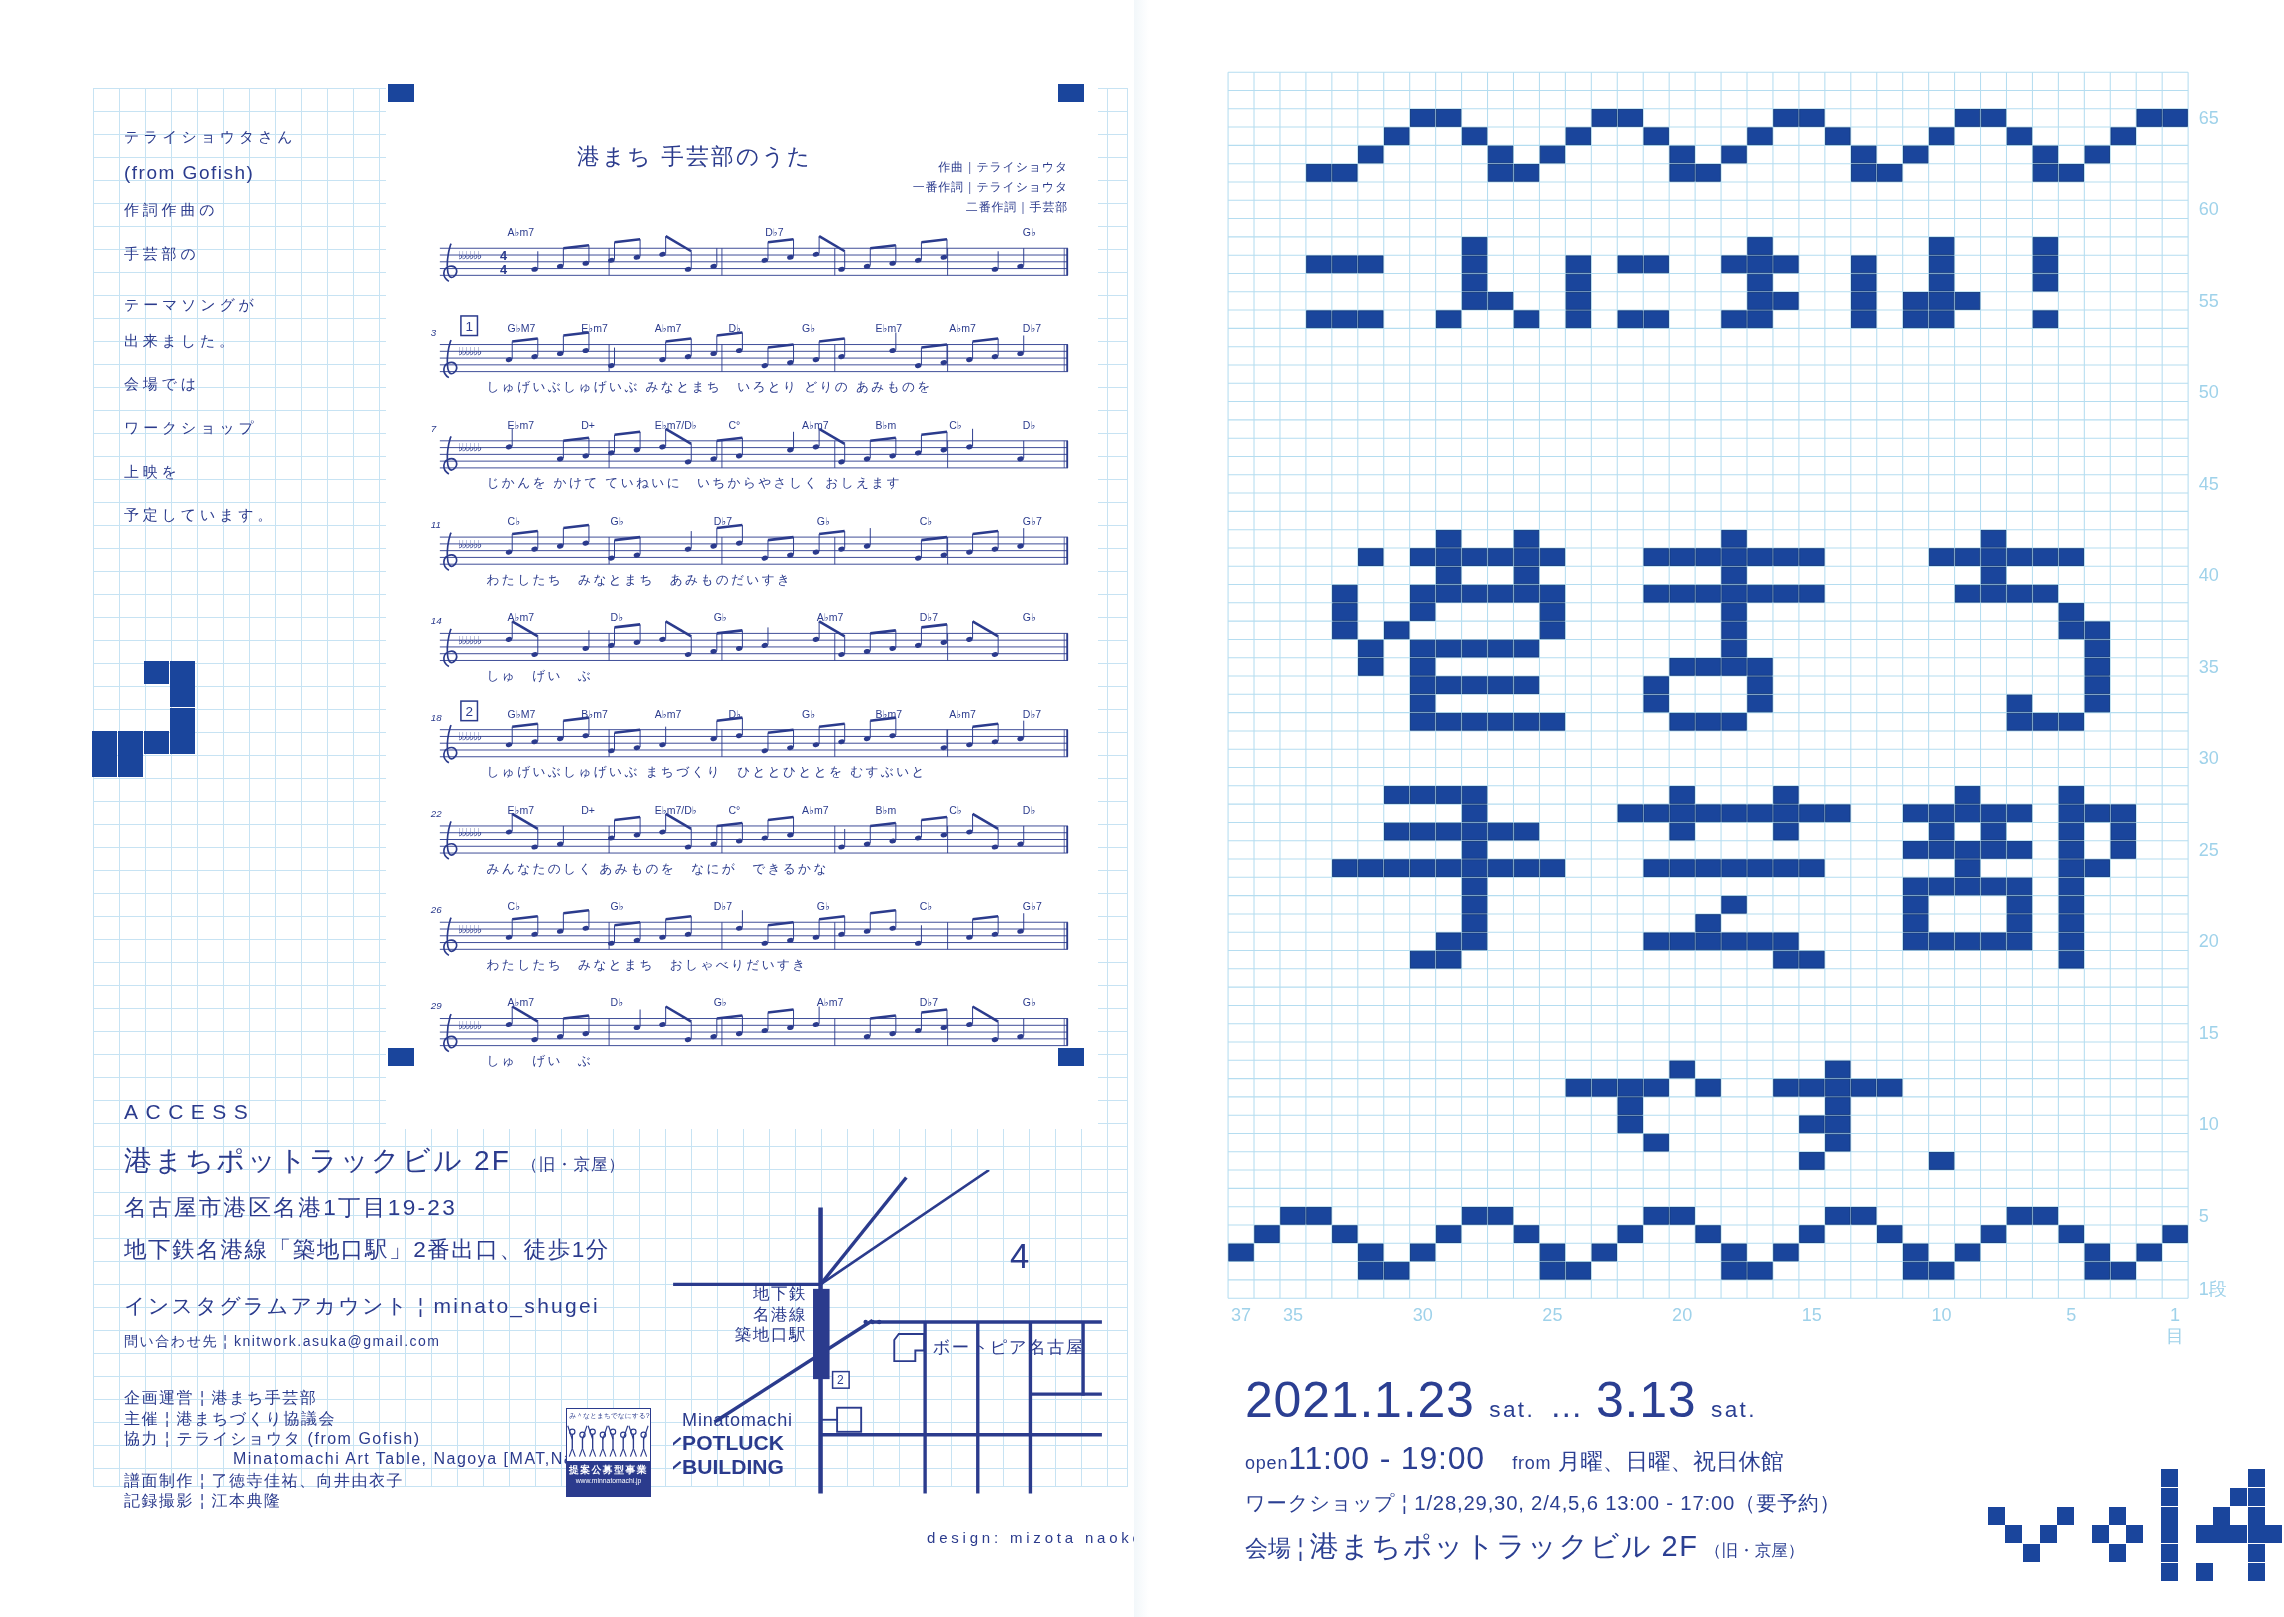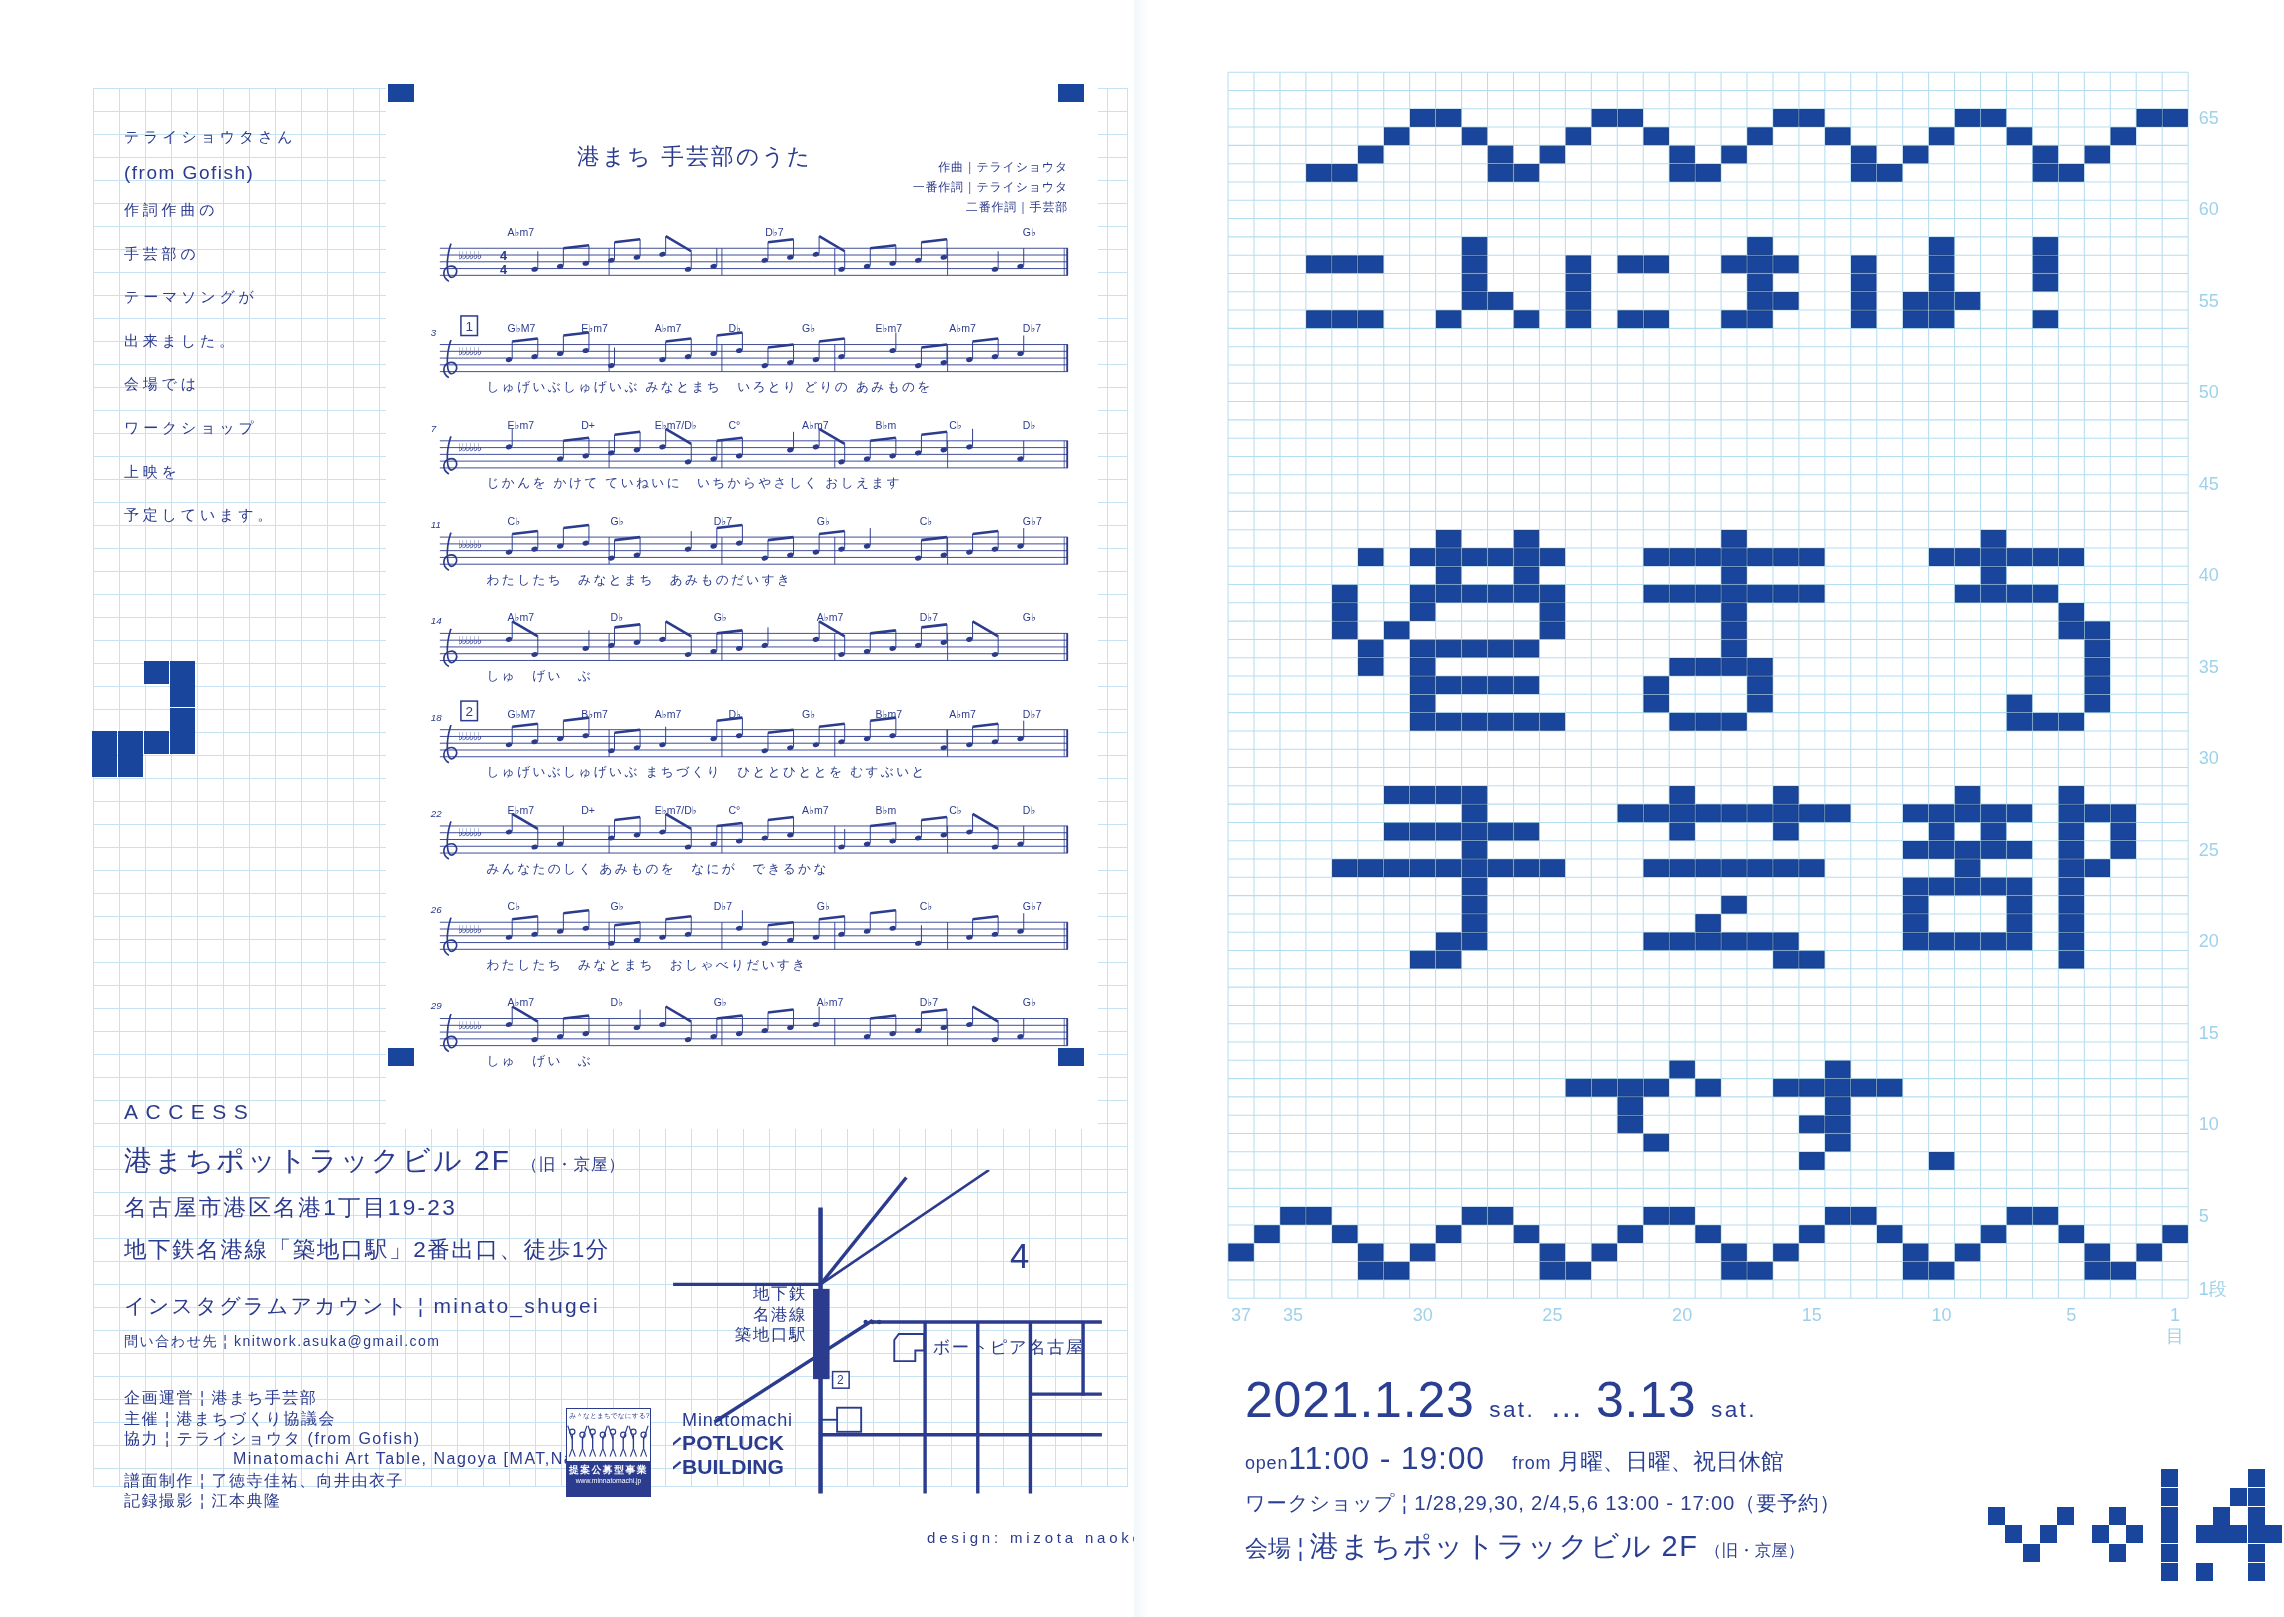--- a/index.html
+++ b/index.html
@@ -58,21 +58,21 @@
 </head>
 <body>
 
 <div class="abs" id="left-grid"></div>
 
 <div id="intro">
     <div class="abs intro-line" style="top: 128px;">テライショウタさん</div>
     <div class="abs intro-line intro-latin" style="top: 162px;">(from Gofish)</div>
     <div class="abs intro-line" style="top: 201px;">作詞作曲の</div>
     <div class="abs intro-line" style="top: 245px;">手芸部の</div>
-    <div class="abs intro-line" style="top: 288px;">テーマソングが</div>
+    <div class="abs intro-line" style="top: 296px;">テーマソングが</div>
     <div class="abs intro-line" style="top: 332px;">出来ました。</div>
     <div class="abs intro-line" style="top: 375px;">会場では</div>
     <div class="abs intro-line" style="top: 419px;">ワークショップ</div>
     <div class="abs intro-line" style="top: 463px;">上映を</div>
     <div class="abs intro-line" style="top: 506px;">予定しています。</div>
   </div>
 
 <div class="abs" id="pixel-note" style="left:92px;top:661px;">
     <div style="position: absolute; left: 52px; top: 0px; width: 25px; height: 22.6px; background: rgb(26, 69, 156);"></div>
     <div style="position: absolute; left: 78px; top: 0px; width: 25px; height: 22.6px; background: rgb(26, 69, 156);"></div>

